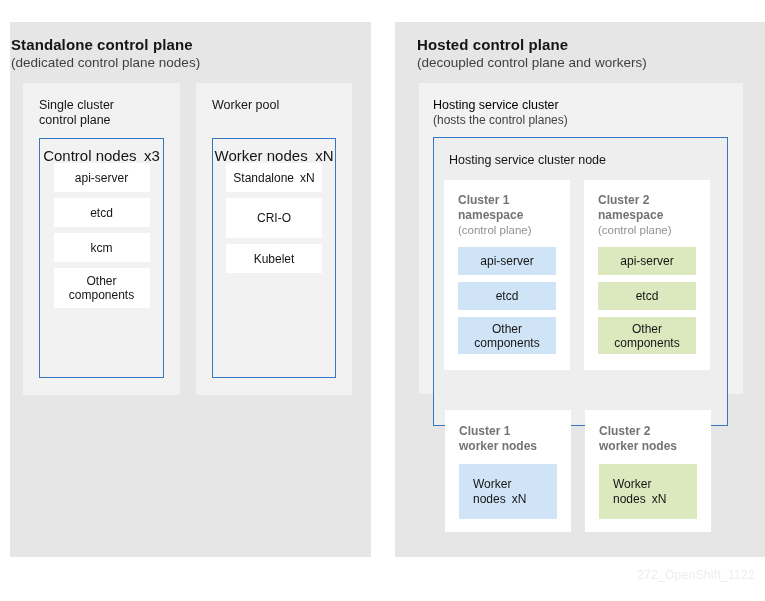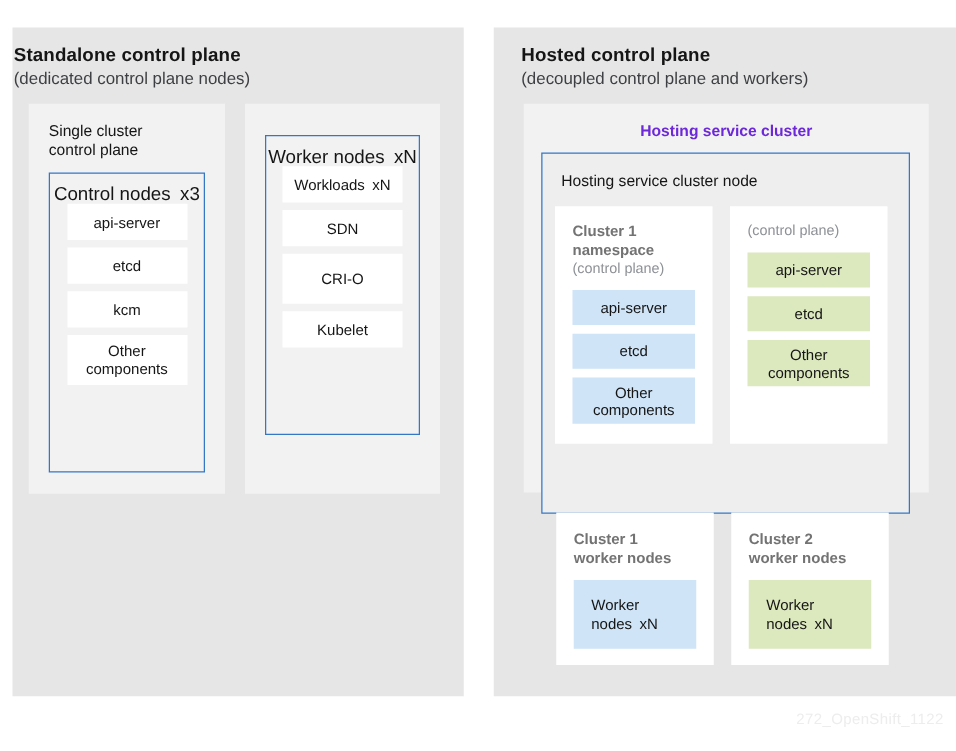--- a/index.html
+++ b/index.html
@@ -25,21 +25,21 @@
   .col-heading{font-size:12.5px;font-weight:normal;line-height:15px;max-width:100px;height:30px;color:#151515;}
   .bluebox{margin-top:10px;height:240px;box-sizing:border-box;border:1.5px solid var(--border-blue,#3576c5);padding:9px 0 0 0;}
   .node-label{text-align:center;font-size:15px;line-height:15px;color:#151515;}
   .bluebox .item{width:96px;margin:0 auto 6px;background:#ffffff;display:flex;align-items:center;justify-content:center;
     text-align:center;font-size:12px;line-height:14px;height:29px;}
   .bluebox .item:first-of-type{margin-top:12px;}
   .bluebox .item.tall{height:40px;}
 
   
   .inner-panel{position:absolute;left:24px;top:61px;width:324px;height:311px;background:#f2f2f2;box-sizing:border-box;padding:15px 14px;}
-  .inner-heading{font-size:12.5px;font-weight:bold;line-height:15px;color:#6d28d9;text-align:center;}
+  .inner-heading{font-size:12.5px;font-weight:normal;line-height:15px;color:#000000;}
   .inner-subheading{font-size:12px;line-height:15px;color:#3d3f42;}
   .bluebox-r{margin-top:9px;width:295px;height:289px;box-sizing:border-box;border:1.5px solid var(--border-blue,#3576c5);
     background:#eeeeee;padding:9px 0 0 10px;}
   .node-label-l{font-size:12.5px;line-height:15px;padding:6px 0 0 5px;color:#151515;}
   .cards{display:flex;gap:14px;margin-top:12px;}
   .card{width:126px;height:190px;background:#ffffff;box-sizing:border-box;padding:13px 14px;}
   .card-name{font-size:12px;font-weight:bold;line-height:15px;max-width:86px;color:#737373;}
   .card-sub{font-size:11.5px;line-height:14px;color:#8d9196;}
   .cboxes{margin-top:10px;}
   .cbox{width:98px;height:28px;margin-bottom:7px;display:flex;align-items:center;justify-content:center;
@@ -75,57 +75,59 @@
         <div class="bluebox">
           <div class="node-label">Control nodes x3</div>
           <div class="item">api-server</div>
           <div class="item">etcd</div>
           <div class="item">kcm</div>
           <div class="item tall">Other components</div>
         </div>
       </div>
 
       <div class="column">
+        <div class="col-heading">Worker pool</div>
         <div class="bluebox">
           <div class="node-label">Worker nodes xN</div>
-          <div class="item">Workloads xN</div>
-          <div class="item">SDN</div>
+          <div class="item">Standalone xN</div>
           <div class="item tall">CRI-O</div>
           <div class="item">Kubelet</div>
         </div>
       </div>
 
     </div>
   </section>
 
   <section class="panel right">
     <div class="title-block">
       <div class="title">Hosted control plane</div>
       <div class="subtitle">(decoupled control plane and workers)</div>
     </div>
 
     <div class="inner-panel">
       <div class="inner-heading">Hosting service cluster</div>
+      <div class="inner-subheading">(hosts the control planes)</div>
 
       <div class="bluebox-r">
         <div class="node-label-l">Hosting service cluster node</div>
 
         <div class="cards">
 
           <div class="card">
             <div class="card-name">Cluster 1 namespace</div>
             <div class="card-sub">(control plane)</div>
             <div class="cboxes">
               <div class="cbox fill-blue">api-server</div>
               <div class="cbox fill-blue">etcd</div>
               <div class="cbox fill-blue tall">Other components</div>
             </div>
           </div>
 
           <div class="card">
+            <div class="card-name">Cluster 2 namespace</div>
             <div class="card-sub">(control plane)</div>
             <div class="cboxes">
               <div class="cbox fill-green">api-server</div>
               <div class="cbox fill-green">etcd</div>
               <div class="cbox fill-green tall">Other components</div>
             </div>
           </div>
 
         </div>
       </div>

